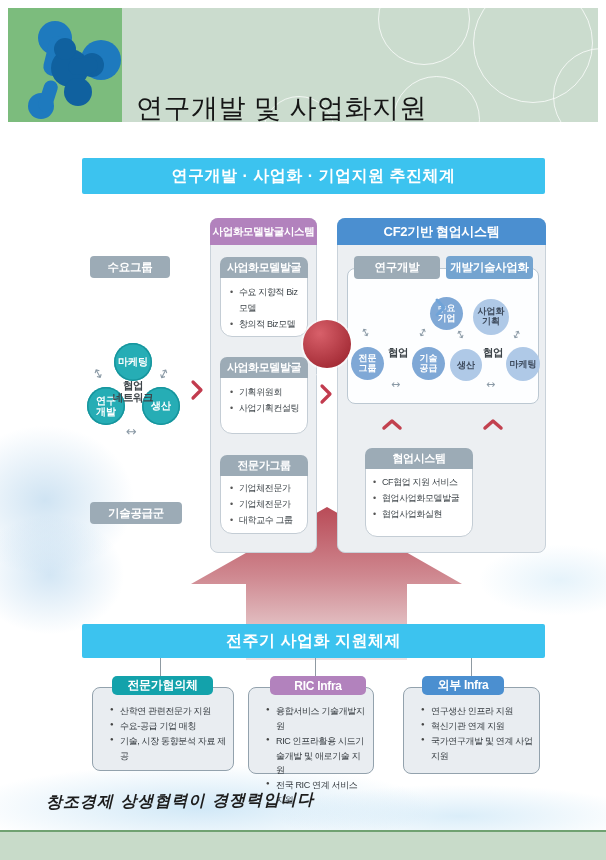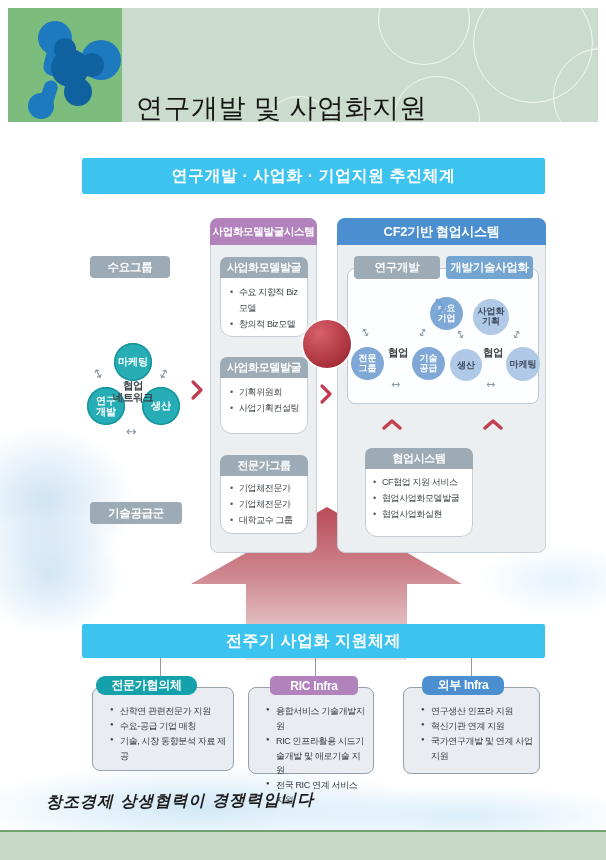--- a/index.html
+++ b/index.html
@@ -246,36 +246,36 @@
   <div class="conn" style="left:315px;"></div>
   <div class="conn" style="left:471px;"></div>
 
   <div class="bbox" style="left:92px;width:142px;height:84px;">
     <ul class="bblt">
       <li>산학연 관련전문가 지원</li>
       <li>수요-공급 기업 매칭</li>
       <li>기술, 시장 동향분석 자료 제공</li>
     </ul>
   </div>
-  <div class="btab teal-bg" style="left:96px;width:101px;border-radius:9px;">전문가협의체</div>
+  <div class="btab teal-bg" style="left:112px;width:101px;">전문가협의체</div>
 
   <div class="bbox" style="left:248px;width:126px;height:87px;">
     <ul class="bblt">
       <li>융합서비스 기술개발지원</li>
       <li>RIC 인프라활용 시드기술개발 및 애로기술 지원</li>
       <li>전국 RIC 연계 서비스 지원</li>
     </ul>
   </div>
-  <div class="btab mauve-bg" style="left:270px;width:88px;">RIC Infra</div>
+  <div class="btab mauve-bg" style="left:270px;width:96px;">RIC Infra</div>
 
   <div class="bbox" style="left:403px;width:137px;height:87px;">
     <ul class="bblt">
       <li>연구생산 인프라 지원</li>
       <li>혁신기관 연계 지원</li>
       <li>국가연구개발 및 연계 사업 지원</li>
     </ul>
   </div>
-  <div class="btab blue-bg" style="left:422px;width:82px;border-radius:7px;">외부 Infra</div>
+  <div class="btab blue-bg" style="left:422px;width:82px;">외부 Infra</div>
 
   <div class="abs signature">창조경제 상생협력이 경쟁력입니다</div>
   <div class="abs footer"></div>
 
 </div>
 
 </body></html>

